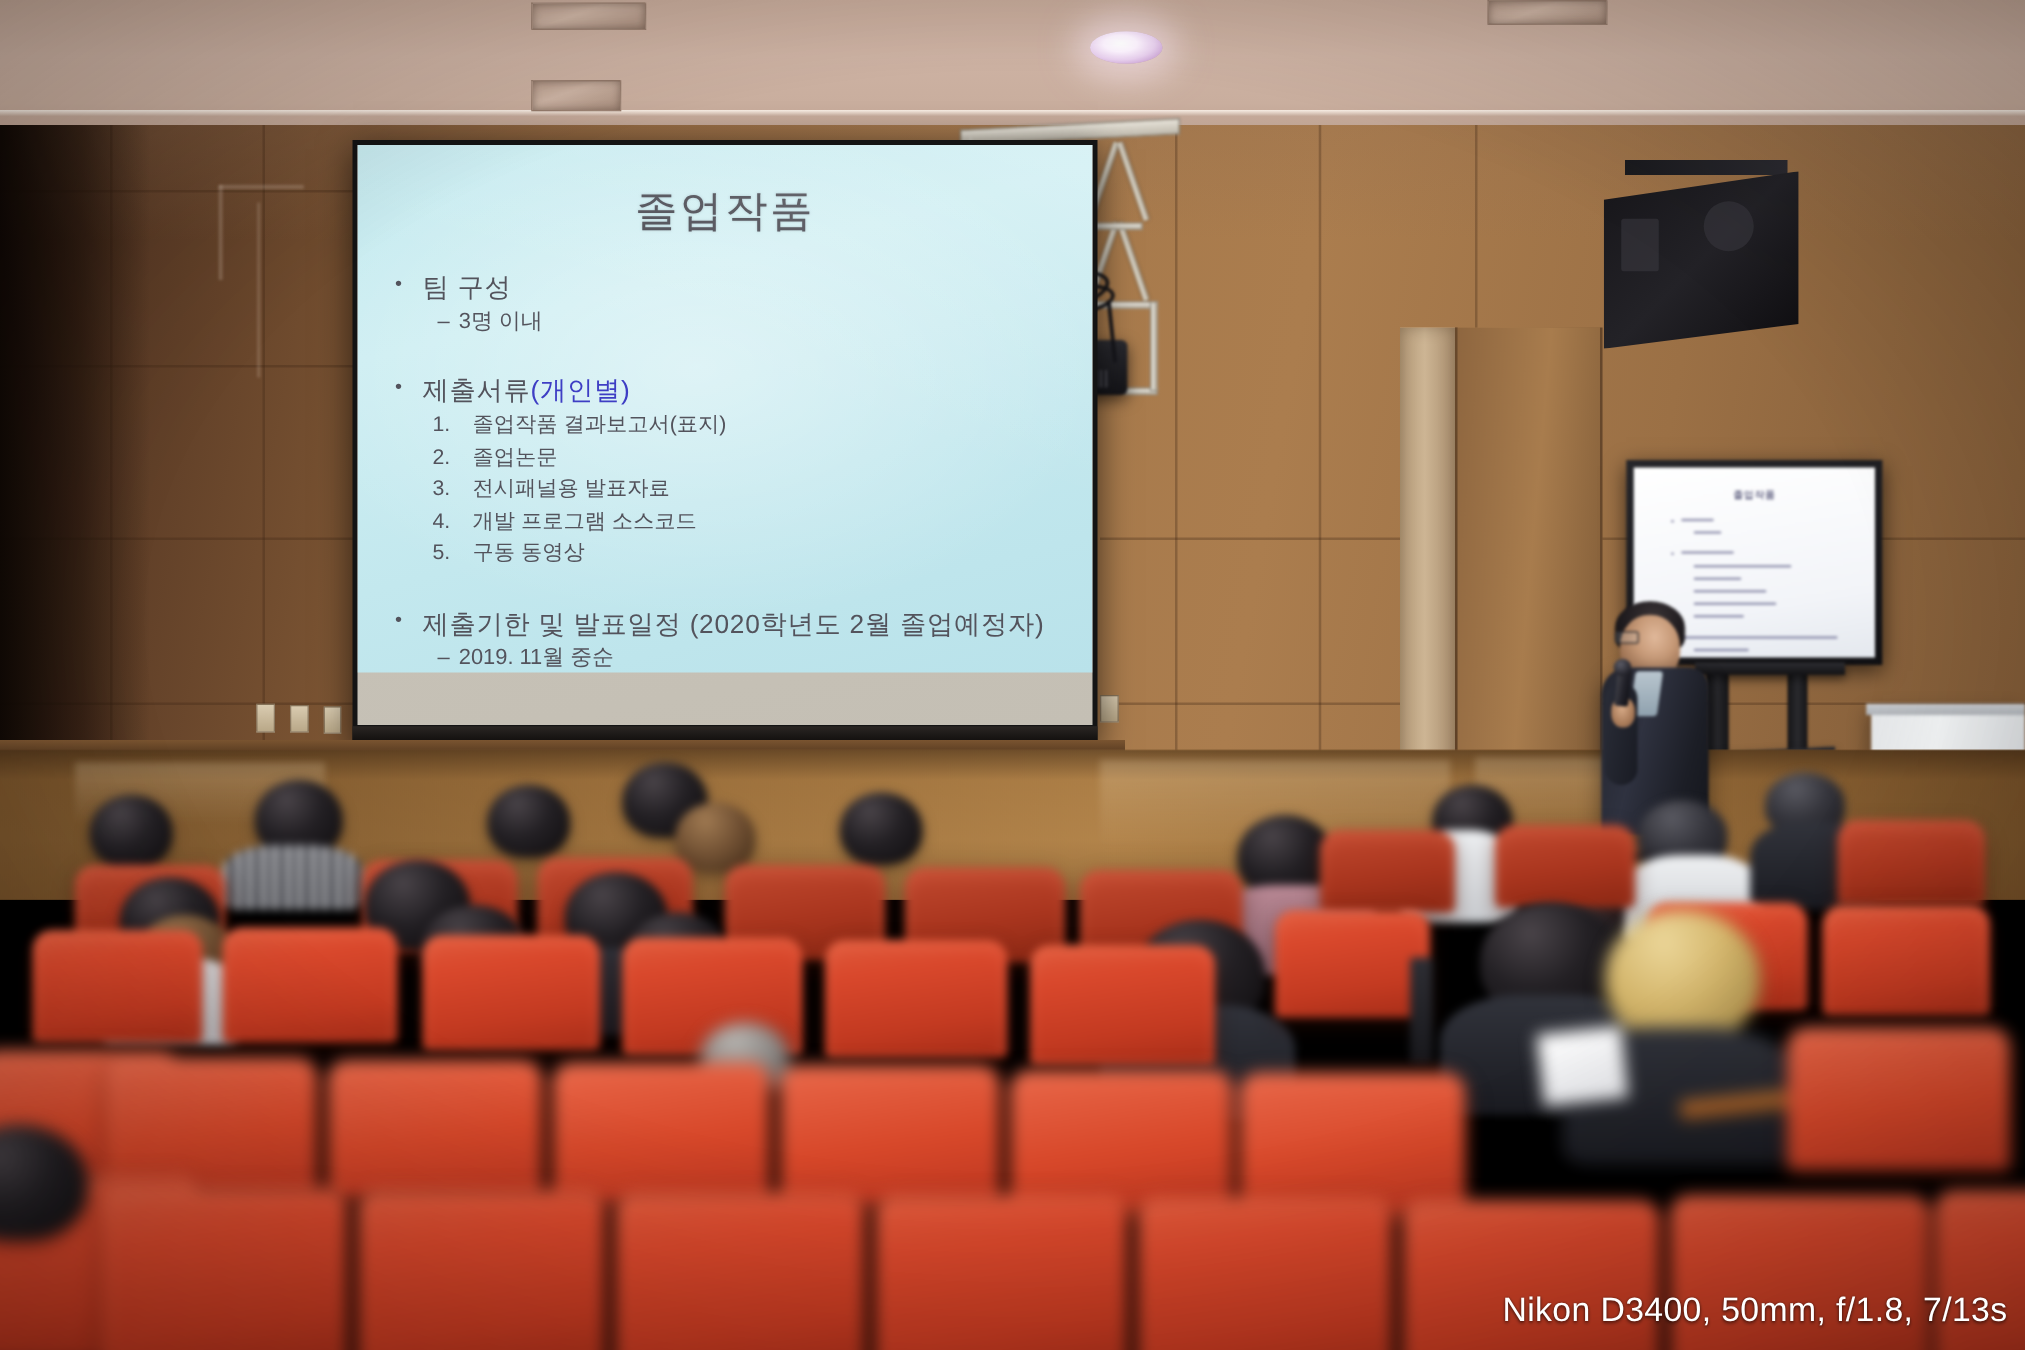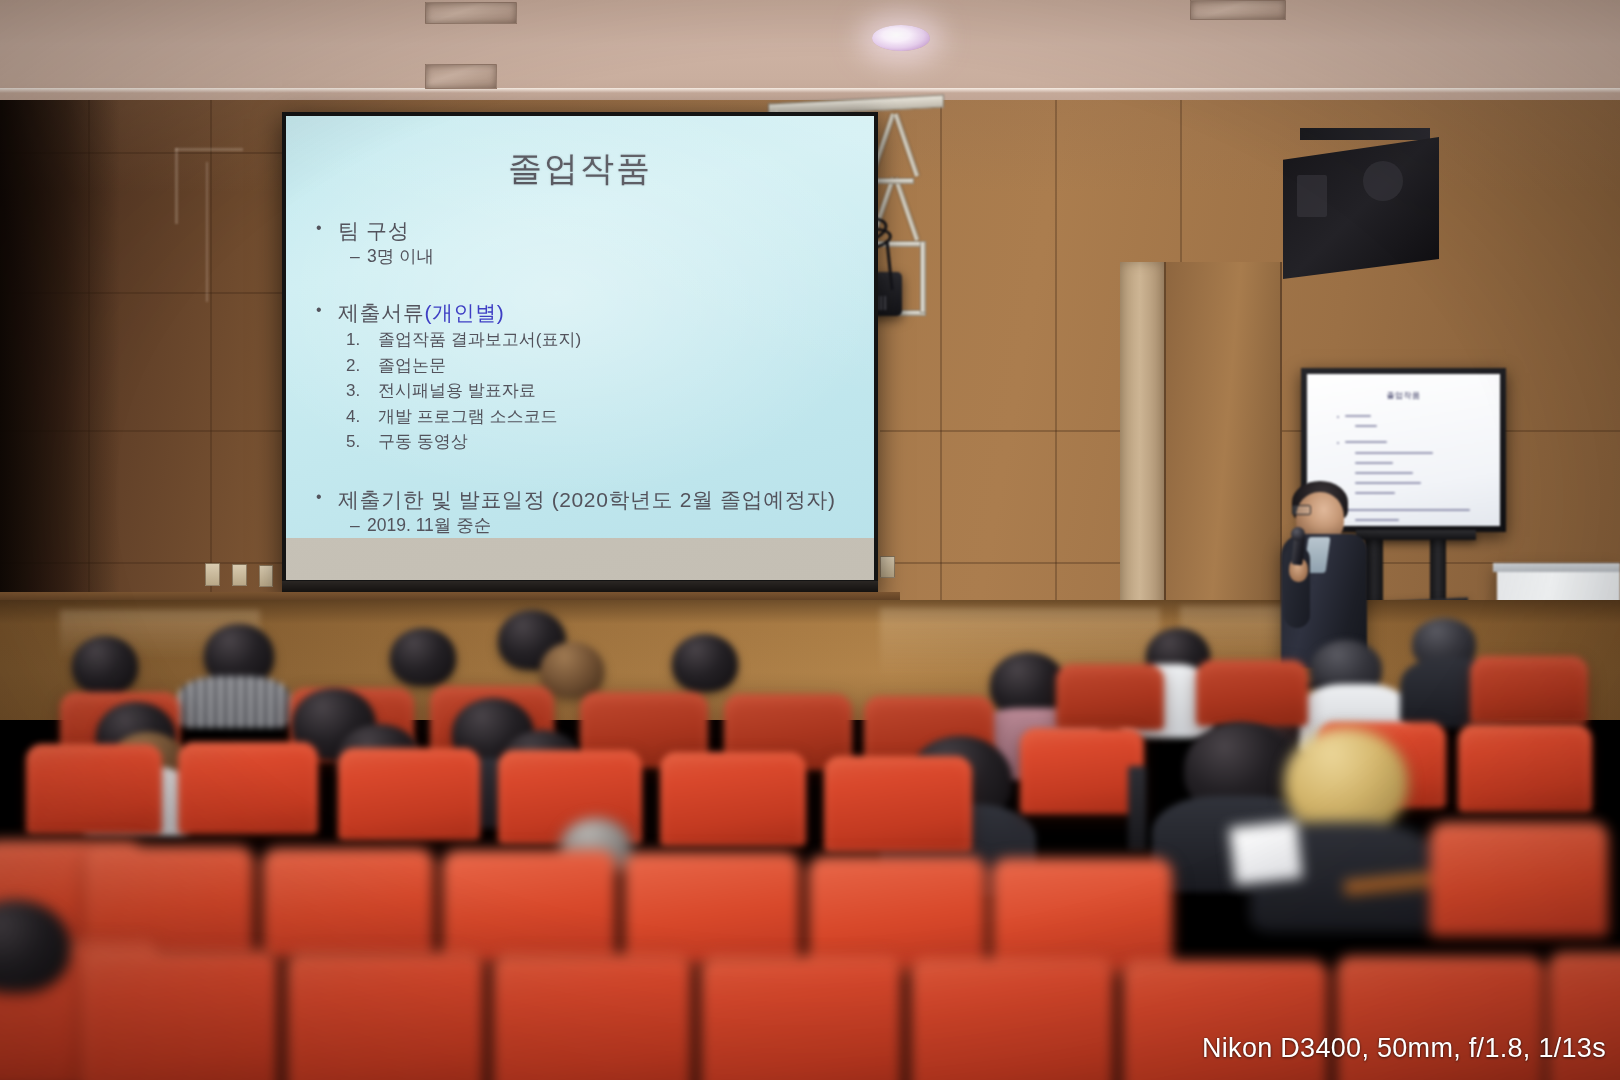--- a/index.html
+++ b/index.html
@@ -667,15 +667,15 @@
       <div class="seat" style="left:1122px;top:360px; width:206px; height:150px;"></div>
       <div class="seat" style="left:1336px;top:356px; width:208px; height:150px;"></div>
       <div class="seat" style="left:1548px;top:352px; width:190px; height:150px;"></div>
 
       <div class="head h-black" style="left:-40px; top:300px; width:110px; height:92px;"></div>
     </div>
 
   </div>
 
   <div class="vignette"></div>
-  <div class="watermark">Nikon D3400, 50mm, f/1.8, 1/13s</div>
+  <div class="watermark">Nikon D3400, 50mm, f/1.8, 7/13s</div>
 
 </div>
 
 </body></html>

